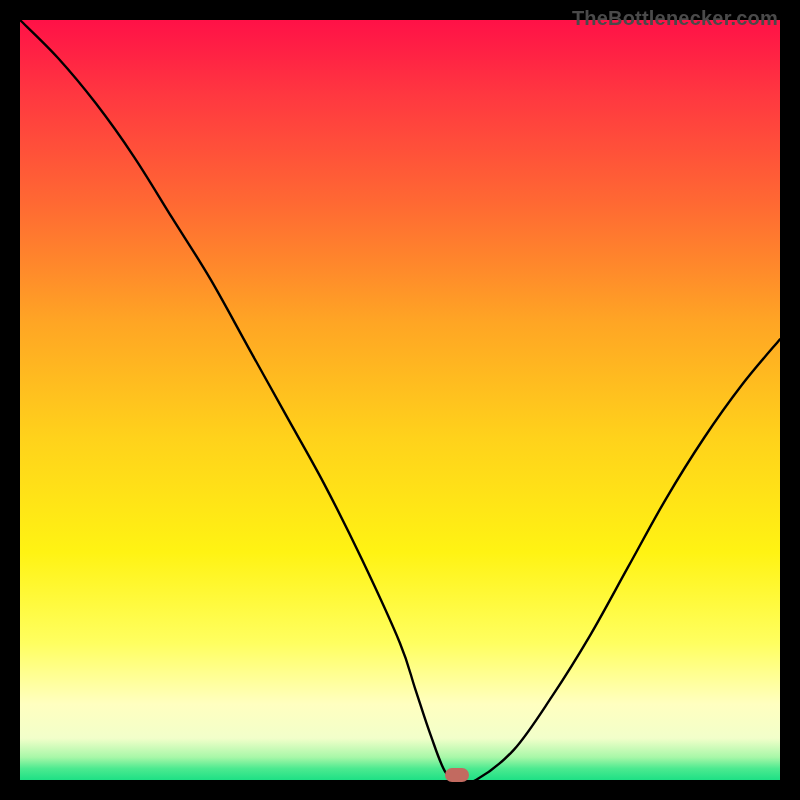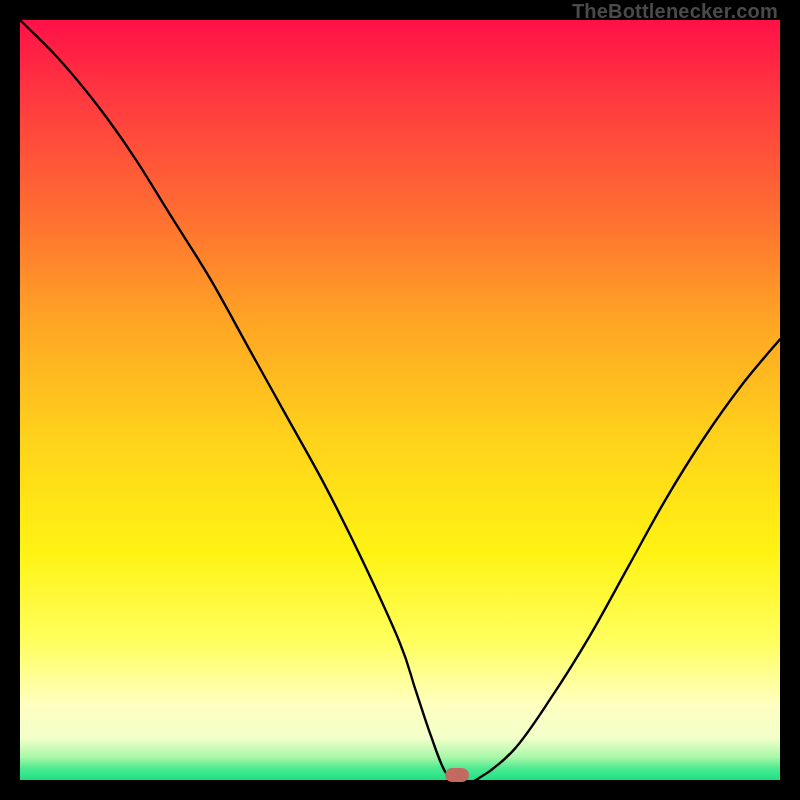--- a/index.html
+++ b/index.html
@@ -21,21 +21,21 @@
   .plot-area {
     position: absolute;
     left: 20px;
     top: 20px;
     width: 760px;
     height: 760px;
     
   }
   .watermark {
     position: absolute;
-    top: 0px;
+    top: 7px;
     right: 22px;
     color: #4a4a4a;
     font-family: Arial, Helvetica, sans-serif;
     font-size: 20px;
     font-weight: 600;
     letter-spacing: 0.2px;
     user-select: none;
   }
   svg.curve {
     position: absolute;

